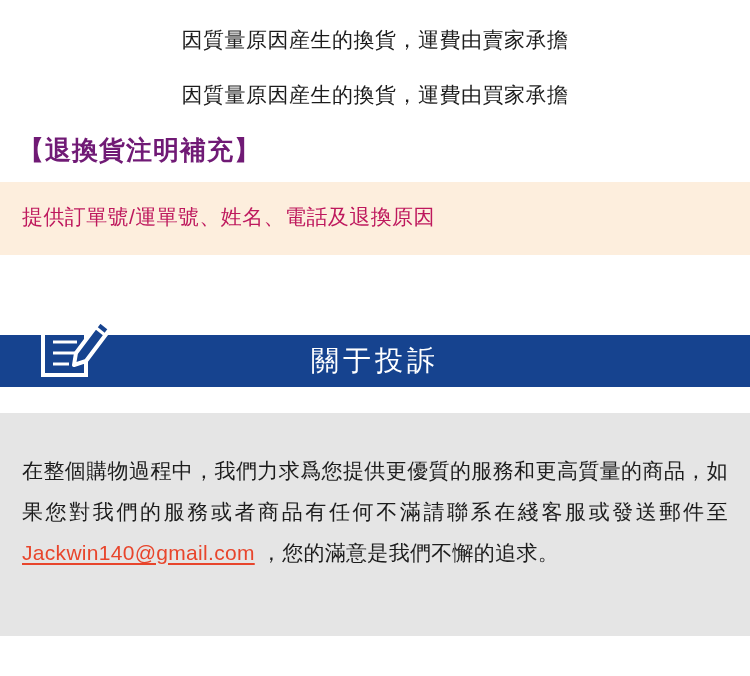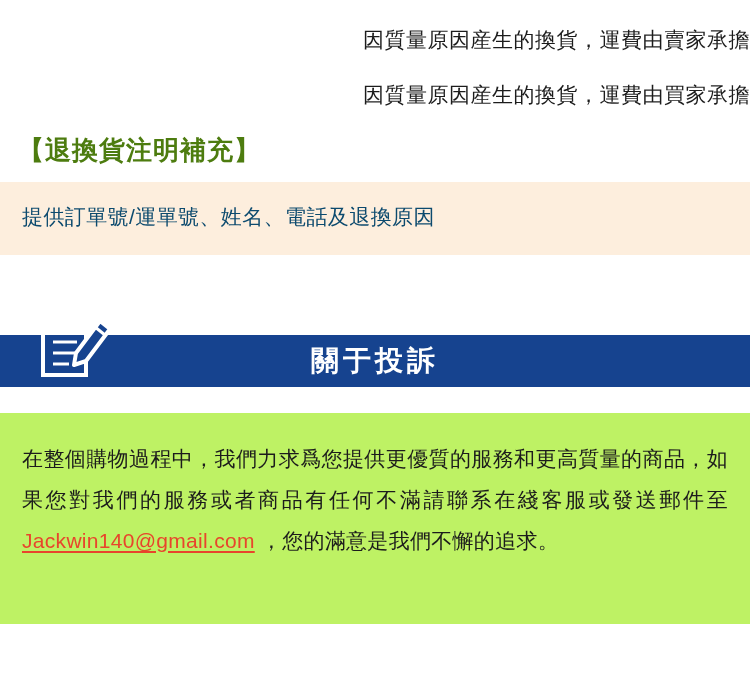--- a/index.html
+++ b/index.html
@@ -21,44 +21,44 @@
   }
 
   
   .policy-lines {
     padding: 18px 0 0 0;
   }
   .policy-line {
     font-size: 21px;
     line-height: 1.55;
     color: #1c1c1c;
-    text-align: right;
+    text-align: center;
     letter-spacing: 0.5px;
     margin: 6px 0 22px 0;
   }
 
   
   .bracket-heading {
     font-size: 26px;
     font-weight: bold;
-    color: #4d7c0f;
+    color: #701a75;
     letter-spacing: 1px;
     margin: 12px 16px 14px 18px;
   }
 
   
   .note-panel {
     background: #fdeedd;
     padding: 16px 0 18px 0;
     margin: 0;
   }
   .note-line {
     font-size: 21px;
     line-height: 1.65;
-    color: #0c4a6e;
+    color: #be185d;
     margin: 2px 0 2px 22px;
     letter-spacing: 0.4px;
   }
 
   
   .banner-wrap {
     position: relative;
     margin-top: 54px;
     height: 78px;
   }
@@ -73,36 +73,36 @@
   .banner-title {
     position: absolute;
     left: 0;
     right: 0;
     top: 26px;
     height: 52px;
     line-height: 52px;
     text-align: center;
     color: #ffffff;
     font-size: 28px;
-    font-weight: bold;
+    font-weight: normal;
     letter-spacing: 4px;
   }
   .pencil-badge {
     position: absolute;
     left: 38px;
     top: 0;
     width: 74px;
     height: 74px;
   }
 
   
   .complaint-panel {
-    background: #bef264;
+    background: #e5e5e5;
     margin-top: 26px;
-    padding: 26px 22px 62px 22px;
+    padding: 38px 22px 62px 22px;
   }
   .complaint-text {
     font-size: 21px;
     line-height: 1.95;
     color: #1c1c1c;
     letter-spacing: 0.3px;
     text-align: justify;
   }
   .email {
     color: #e8452c;

